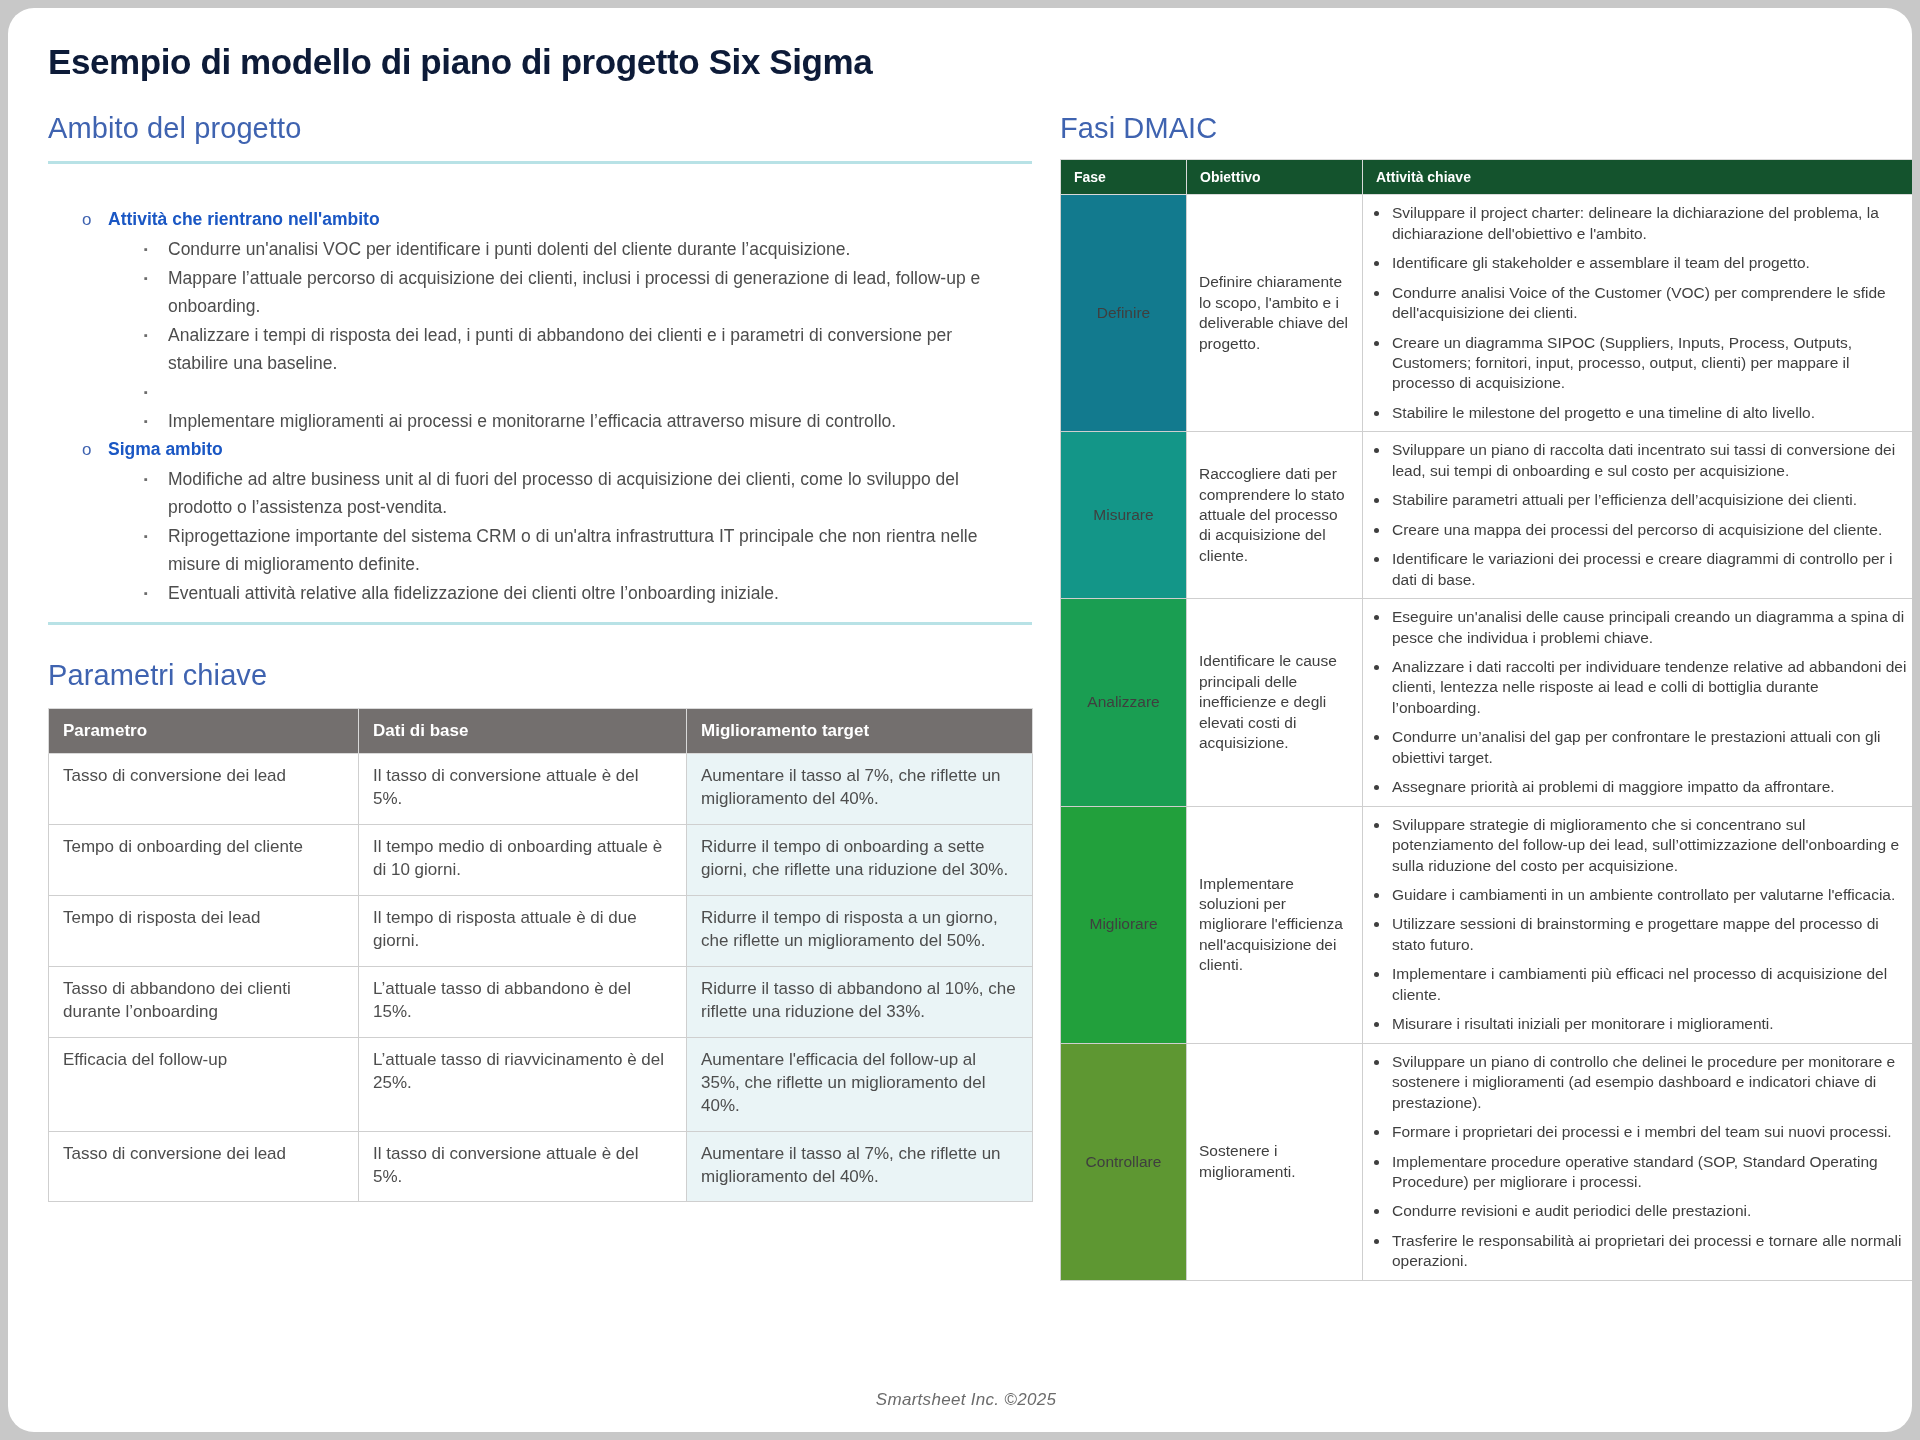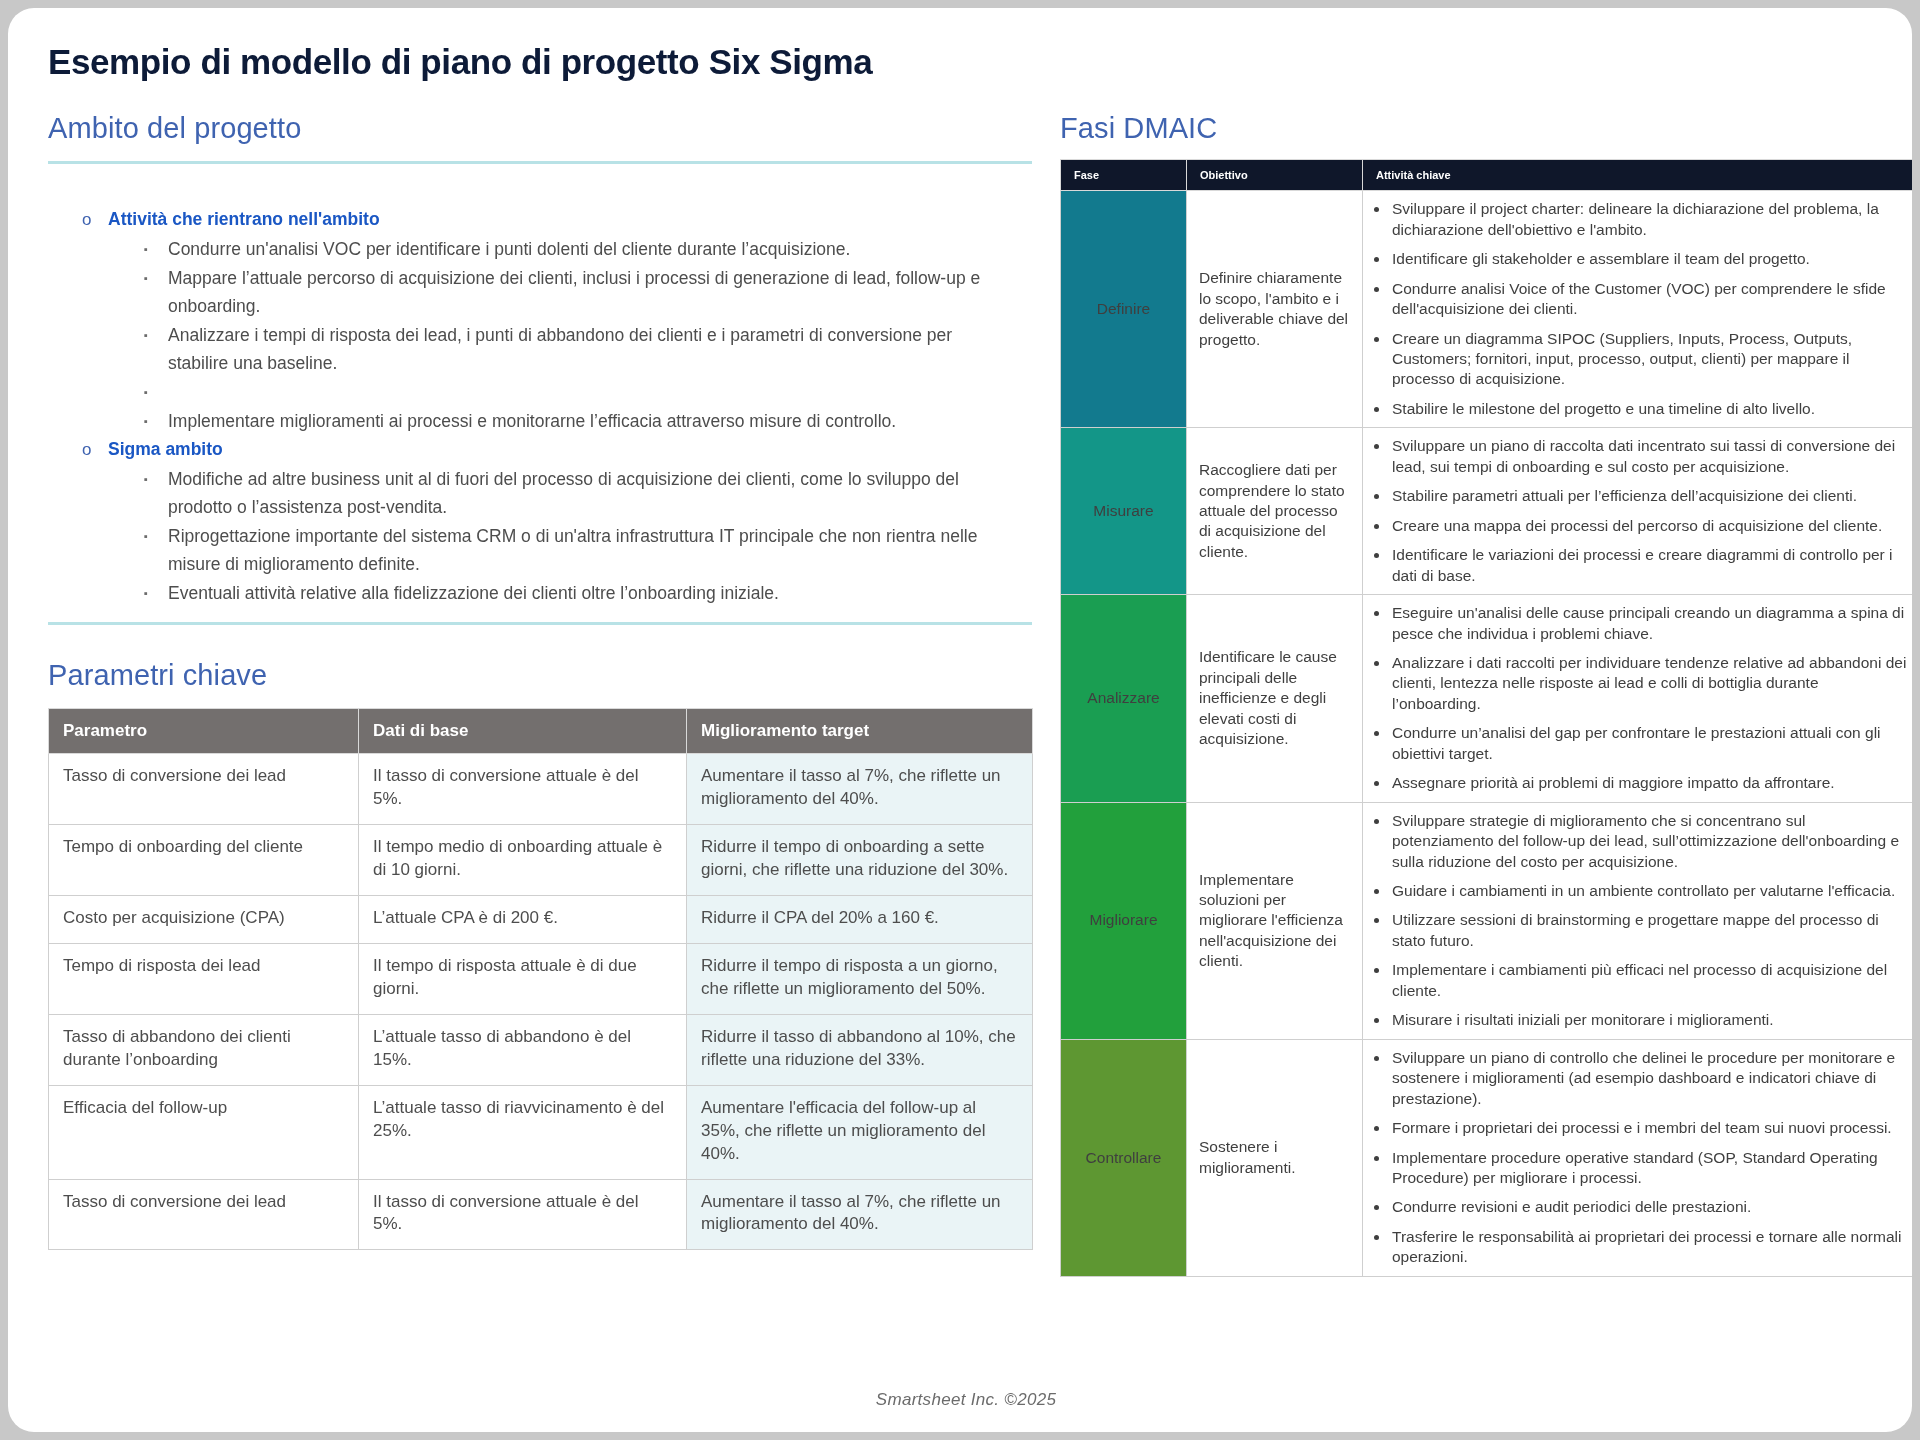--- a/index.html
+++ b/index.html
@@ -130,23 +130,23 @@
   col.c2 { width: 328px; }
   col.c3 { width: 346px; }
 
   
   table.dmaic {
     border-collapse: collapse;
     width: 858px;
     table-layout: fixed;
   }
   table.dmaic th {
-    background: #0f172a;
+    background: #14532d;
     color: #ffffff;
-    font-size: 11px;
+    font-size: 14px;
     font-weight: bold;
     text-align: left;
     padding: 9px 13px;
     border: 1px solid #d9d9d9;
   }
   col.d1 { width: 126px; }
   col.d2 { width: 176px; }
   col.d3 { width: 556px; }
 
   table.dmaic td {
@@ -273,25 +273,20 @@
             <tbody id="metrics-body">
                 <tr>
                   <td>Tasso di conversione dei lead</td>
                   <td>Il tasso di conversione attuale è del 5%.</td>
                   <td class="target">Aumentare il tasso al 7%, che riflette un miglioramento del 40%.</td>
                 </tr>
                 <tr>
                   <td>Tempo di onboarding del cliente</td>
                   <td>Il tempo medio di onboarding attuale è di 10 giorni.</td>
                   <td class="target">Ridurre il tempo di onboarding a sette giorni, che riflette una riduzione del 30%.</td>
-                </tr>
-                <tr>
-                  <td>Costo per acquisizione (CPA)</td>
-                  <td>L’attuale CPA è di 200 €.</td>
-                  <td class="target">Ridurre il CPA del 20% a 160 €.</td>
                 </tr>
                 <tr>
                   <td>Tempo di risposta dei lead</td>
                   <td>Il tempo di risposta attuale è di due giorni.</td>
                   <td class="target">Ridurre il tempo di risposta a un giorno, che riflette un miglioramento del 50%.</td>
                 </tr>
                 <tr>
                   <td>Tasso di abbandono dei clienti durante l’onboarding</td>
                   <td>L’attuale tasso di abbandono è del 15%.</td>
                   <td class="target">Ridurre il tasso di abbandono al 10%, che riflette una riduzione del 33%.</td>

